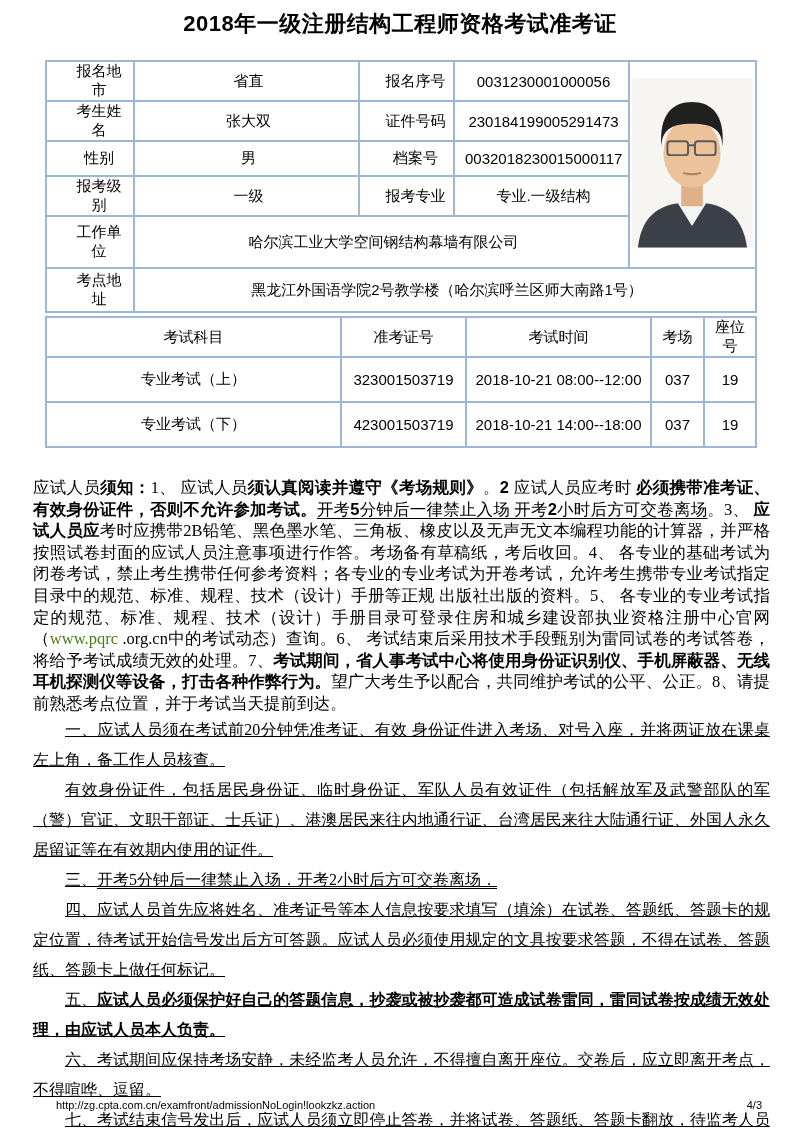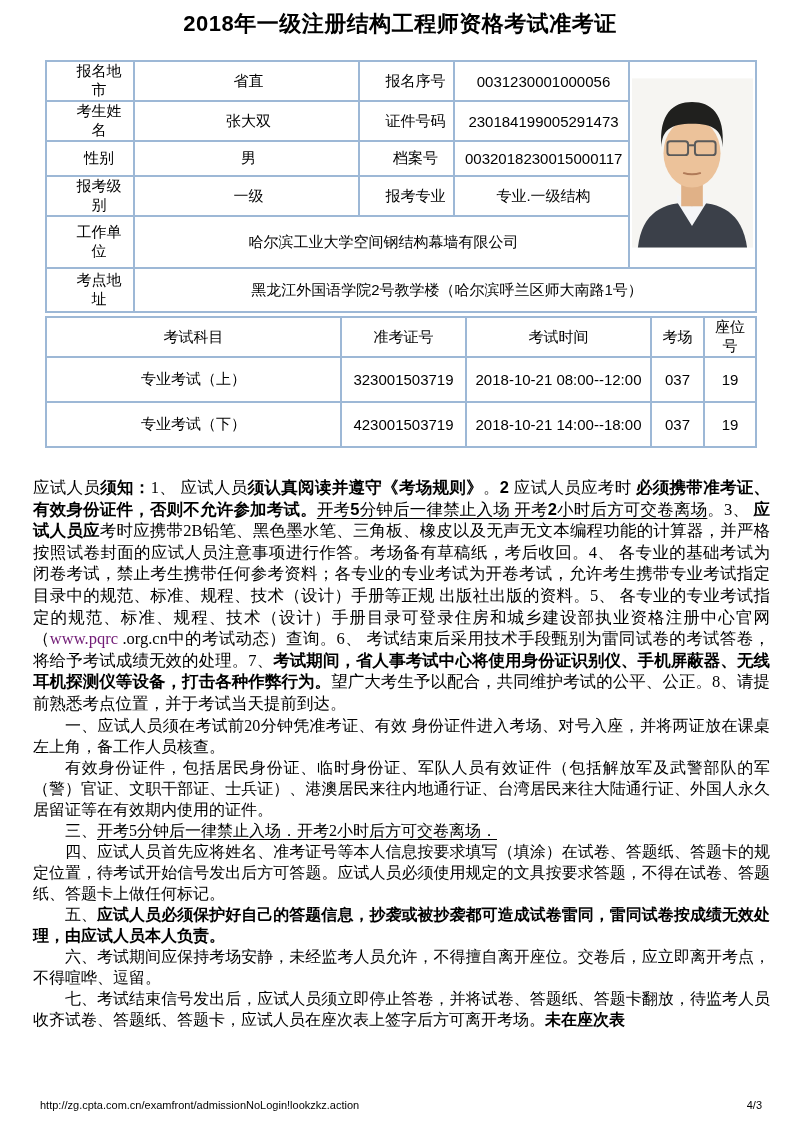--- a/index.html
+++ b/index.html
@@ -37,33 +37,33 @@
   table.exam td { text-align: center; height: 45px; }
   table.exam tr.hd td { height: 37px; }
 
   
   .notice {
     margin: 29px 30px 0 33px; width: 737px;
     font-size: 16.5px; line-height: 21.6px; text-align: justify;
   }
   .b { font-family: "Liberation Sans", "DejaVu Sans", sans-serif; font-weight: bold; }
   .u { text-decoration: underline; text-underline-offset: 3px; }
-  .lnk { color: #701a75; }
+  .lnk { color: #4d7c0f; }
 
   
   .rules-heading {
     margin: 5px 0 1px; text-align: center;
     font-family: "Liberation Sans", "DejaVu Sans", sans-serif;
     font-size: 19px; font-weight: bold; letter-spacing: 6px;
   }
   .rules { margin: 0 30px 0 33px; width: 737px; }
-  .rule { margin: 0; text-indent: 2em; font-size: 16px; line-height: 21px; text-align: justify; }
+  .rule { margin: 0; text-indent: 2em; font-size: 16px; line-height: 30px; text-align: justify; text-decoration: underline; }
 
   
-  .ftr { position: absolute; left: 40px; right: 38px; bottom: 22px;
+  .ftr { position: absolute; left: 56px; right: 38px; bottom: 22px;
          display: flex; justify-content: space-between;
          font-family: "Liberation Sans", "DejaVu Sans", sans-serif; font-size: 11px; }
 </style>
 </head>
 <body>
 
 <div class="page">
 
 
   <h1 class="title">2018年一级注册结构工程师资格考试准考证</h1>

